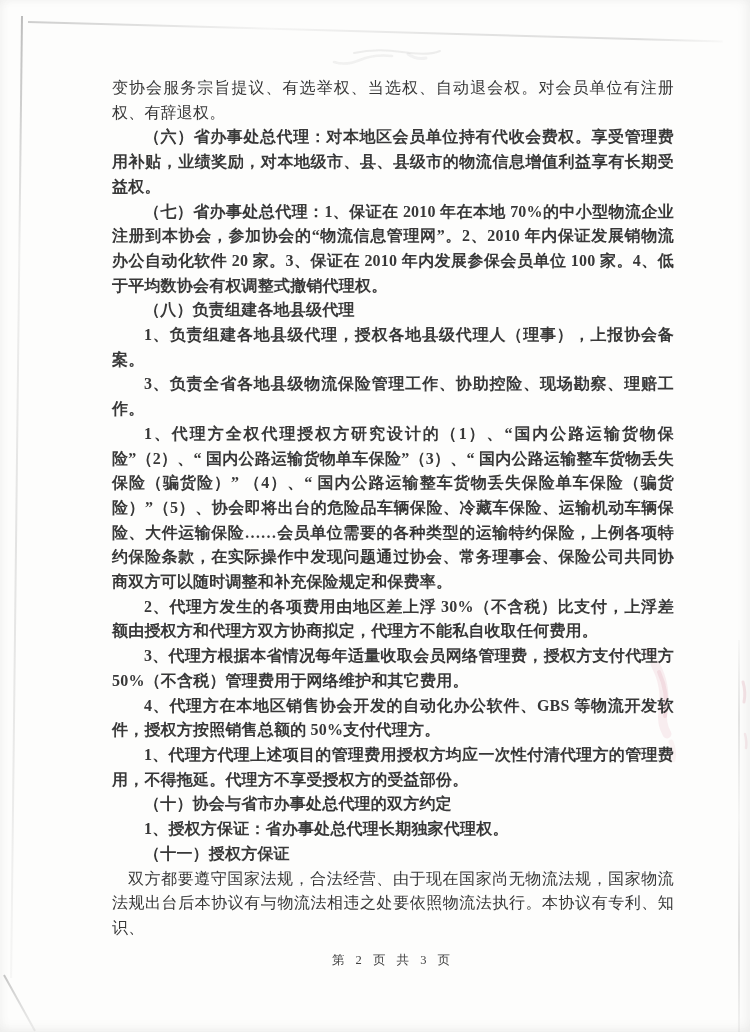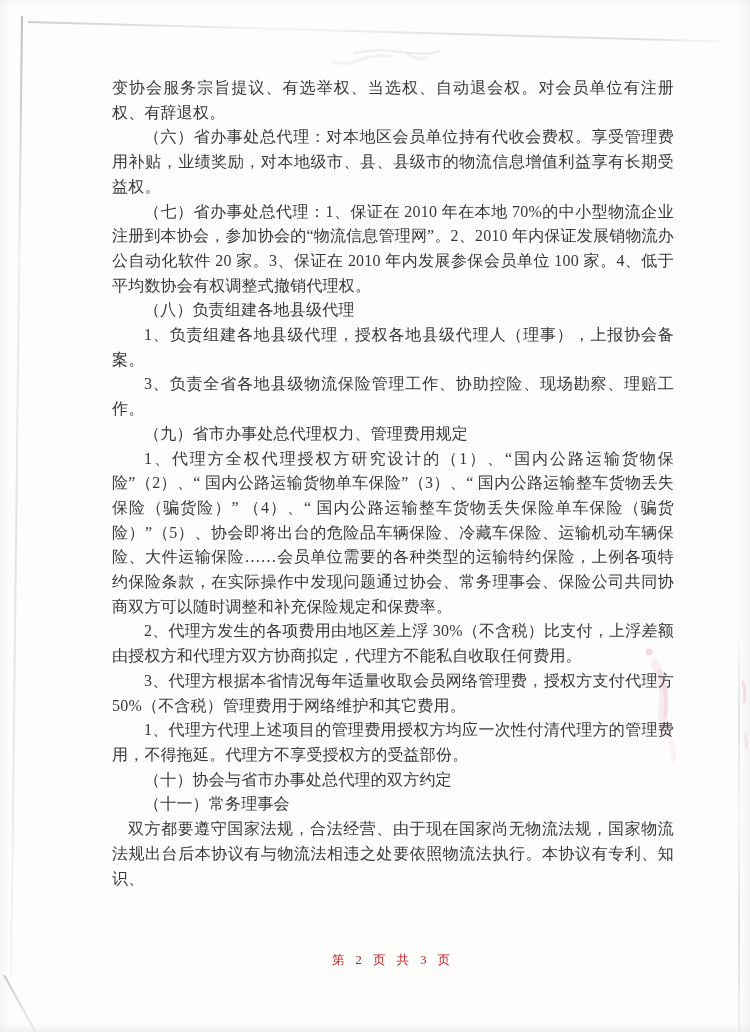--- a/index.html
+++ b/index.html
@@ -33,31 +33,31 @@
     width: 562px;
     color: var(--ink, #383838);
     font-size: 16px;
     line-height: 24.7px;
     text-align: justify;
     letter-spacing: 0.2px;
   }
   .para { margin: 0; }
   .indent-0 { text-indent: 0; }
   .indent-1 { text-indent: 1em; }
-  .indent-2 { text-indent: 2em; }
+  .indent-2 { text-indent: 2em; font-weight: bold; }
 
   .page-footer {
     position: absolute;
     left: 112px;
     top: 952px;
     width: 562px;
     text-align: center;
     font-size: 12.5px;
     letter-spacing: 4px;
-    color: #b91c1c;
+    color: #404040;
   }
 
   
   .scan-line-top {
     position: absolute;
     left: 28px;
     top: 21px;
     width: 695px;
     height: 1.6px;
     background: linear-gradient(90deg,
@@ -152,25 +152,26 @@
     </g>
   </svg>
 
   <div class="doc-body" id="doc-body">
       <p class="para indent-0">变协会服务宗旨提议、有选举权、当选权、自动退会权。对会员单位有注册权、有辞退权。</p>
       <p class="para indent-2">（六）省办事处总代理：对本地区会员单位持有代收会费权。享受管理费用补贴，业绩奖励，对本地级市、县、县级市的物流信息增值利益享有长期受益权。</p>
       <p class="para indent-2">（七）省办事处总代理：1、保证在 2010 年在本地 70%的中小型物流企业注册到本协会，参加协会的“物流信息管理网”。2、2010 年内保证发展销物流办公自动化软件 20 家。3、保证在 2010 年内发展参保会员单位 100 家。4、低于平均数协会有权调整式撤销代理权。</p>
       <p class="para indent-2">（八）负责组建各地县级代理</p>
       <p class="para indent-2">1、负责组建各地县级代理，授权各地县级代理人（理事），上报协会备案。</p>
       <p class="para indent-2">3、负责全省各地县级物流保险管理工作、协助控险、现场勘察、理赔工作。</p>
-      <p class="para indent-2">（九）省市办事处总代理权力、管理费用规定</p>
       <p class="para indent-2">1、代理方全权代理授权方研究设计的（1）、“国内公路运输货物保险”（2）、“ 国内公路运输货物单车保险”（3）、“ 国内公路运输整车货物丢失保险（骗货险）” （4）、“ 国内公路运输整车货物丢失保险单车保险（骗货险）”（5）、协会即将出台的危险品车辆保险、冷藏车保险、运输机动车辆保险、大件运输保险……会员单位需要的各种类型的运输特约保险，上例各项特约保险条款，在实际操作中发现问题通过协会、常务理事会、保险公司共同协商双方可以随时调整和补充保险规定和保费率。</p>
       <p class="para indent-2">2、代理方发生的各项费用由地区差上浮 30%（不含税）比支付，上浮差额由授权方和代理方双方协商拟定，代理方不能私自收取任何费用。</p>
       <p class="para indent-2">3、代理方根据本省情况每年适量收取会员网络管理费，授权方支付代理方 50%（不含税）管理费用于网络维护和其它费用。</p>
+      <p class="para indent-2">4、代理方在本地区销售协会开发的自动化办公软件、GBS 等物流开发软件，授权方按照销售总额的 50%支付代理方。</p>
       <p class="para indent-2">1、代理方代理上述项目的管理费用授权方均应一次性付清代理方的管理费用，不得拖延。代理方不享受授权方的受益部份。</p>
       <p class="para indent-2">（十）协会与省市办事处总代理的双方约定</p>
-      <p class="para indent-2">（十一）常务理事会</p>
+      <p class="para indent-2">1、授权方保证：省办事处总代理长期独家代理权。</p>
+      <p class="para indent-2">（十一）授权方保证</p>
       <p class="para indent-1">双方都要遵守国家法规，合法经营、由于现在国家尚无物流法规，国家物流法规出台后本协议有与物流法相违之处要依照物流法执行。本协议有专利、知识、</p>
     </div>
 
   <div class="page-footer">第 2 页 共 3 页</div>
 
 </div>
 
 </body></html>

